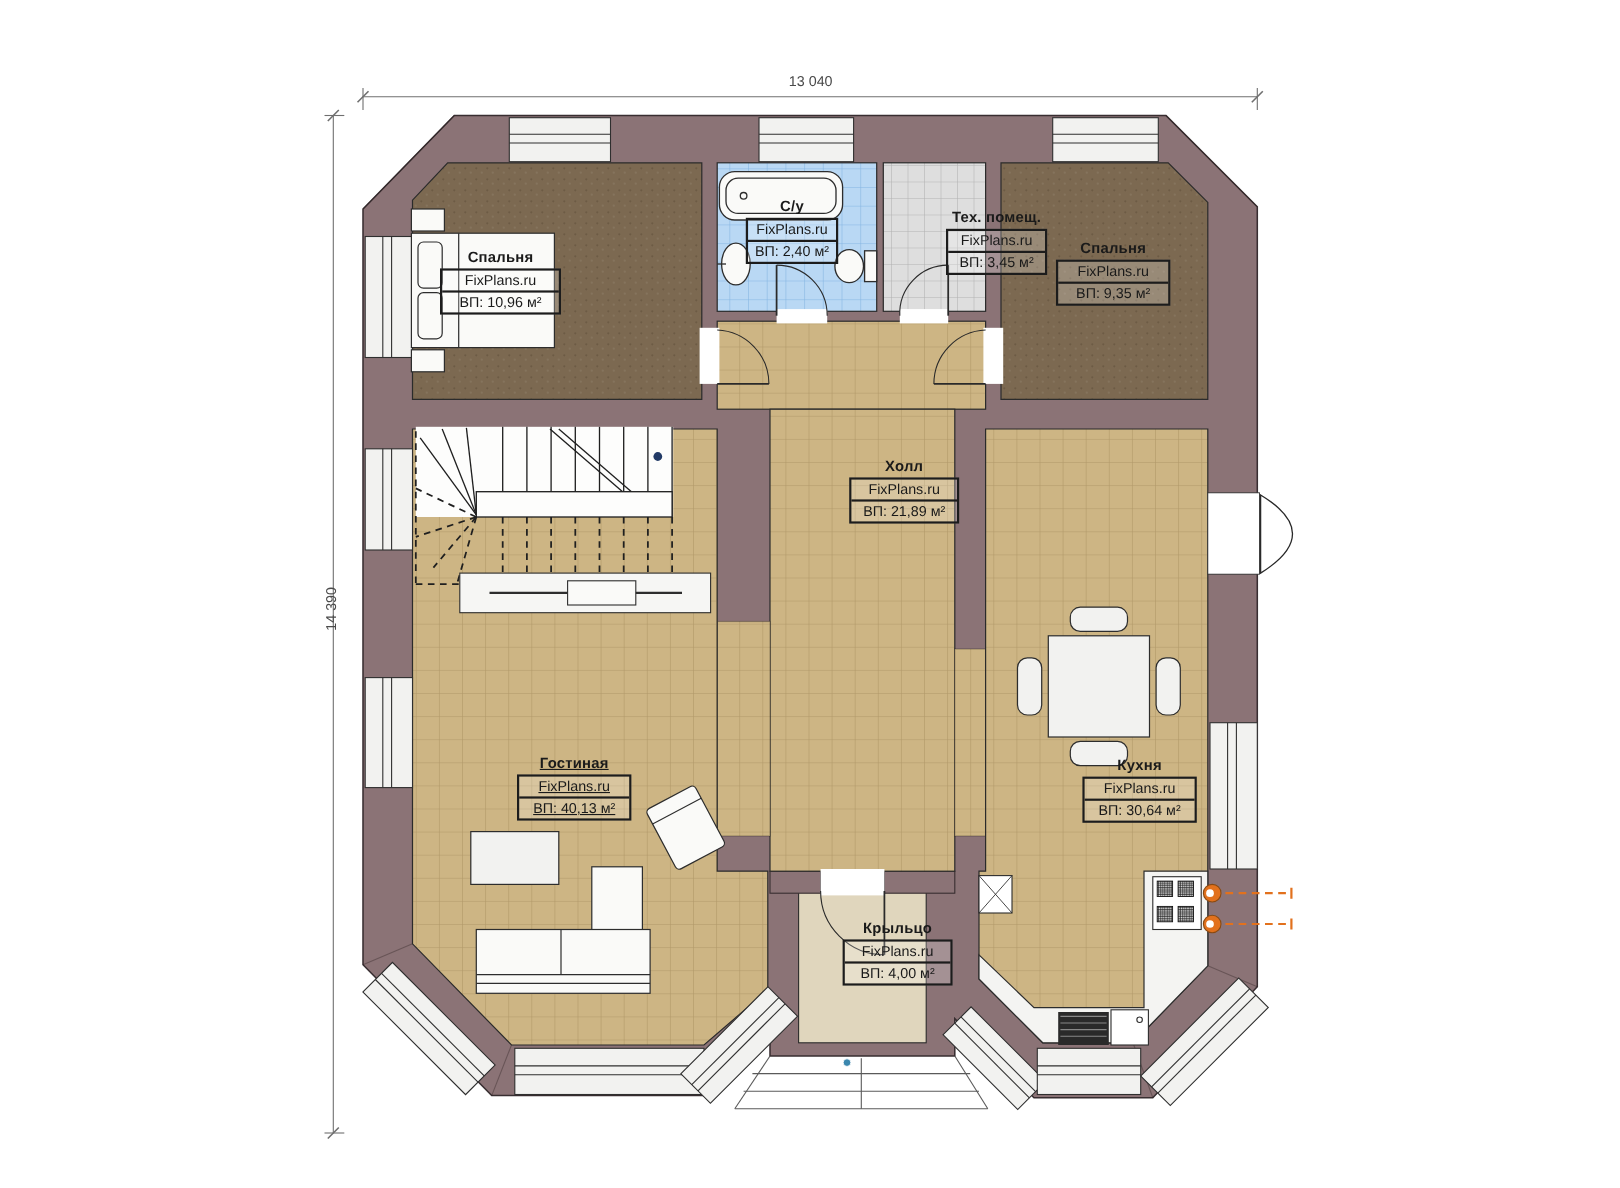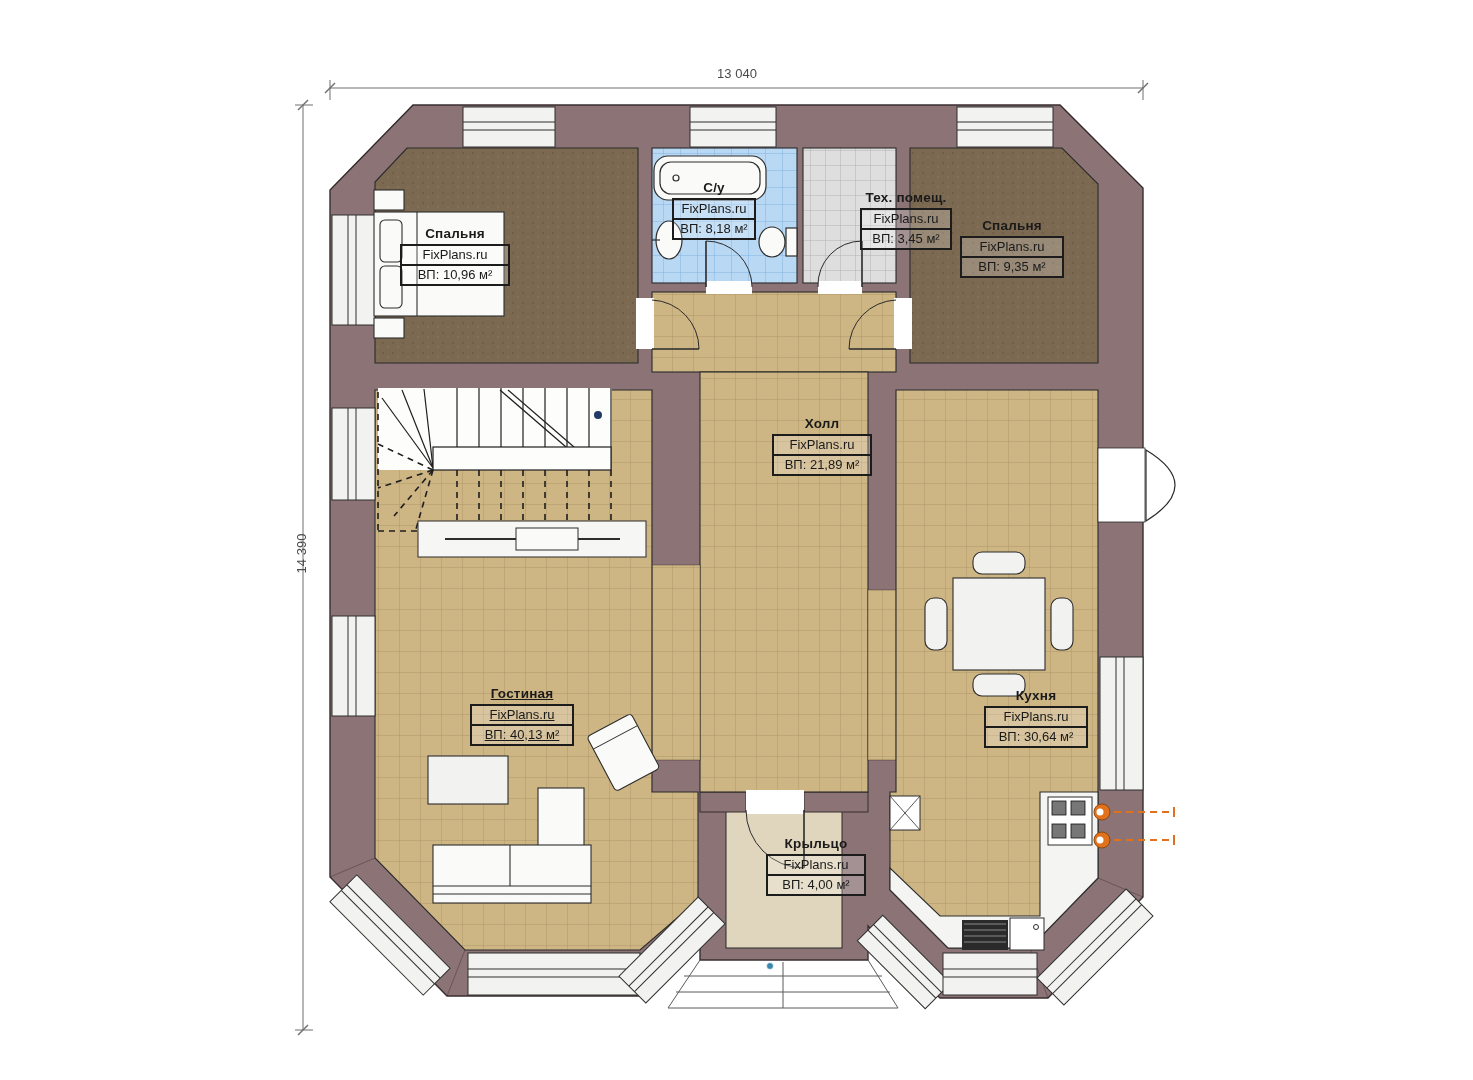--- a/index.html
+++ b/index.html
@@ -318,25 +318,25 @@
 <div class="dim-label dim-top"><span>13 040</span></div>
 <div class="dim-label dim-left"><span>14 390</span></div>
 
 <div class="room-label" style="left:400px;top:226px;width:110px;">
   <div class="room-name">Спальня</div>
   <div class="room-box">
         <div class="row">FixPlans.ru</div>
   <div class="row">ВП: 10,96 м²</div>
       </div>
 </div>
-<div class="room-label" style="left:672px;top:180px;width:84px;">
+<div class="room-label" style="left:654px;top:180px;width:84px;padding-left:24px;">
   <div class="room-name">С/у</div>
   <div class="room-box">
         <div class="row">FixPlans.ru</div>
-  <div class="row">ВП: 8,18 м²</div>
+  <div class="row">ВП: 2,40 м²</div>
       </div>
 </div>
 <div class="room-label" style="left:860px;top:190px;width:92px;">
   <div class="room-name">Тех. помещ.</div>
   <div class="room-box">
         <div class="row">FixPlans.ru</div>
   <div class="row">ВП: 3,45 м²</div>
       </div>
 </div>
 <div class="room-label" style="left:960px;top:218px;width:104px;">

